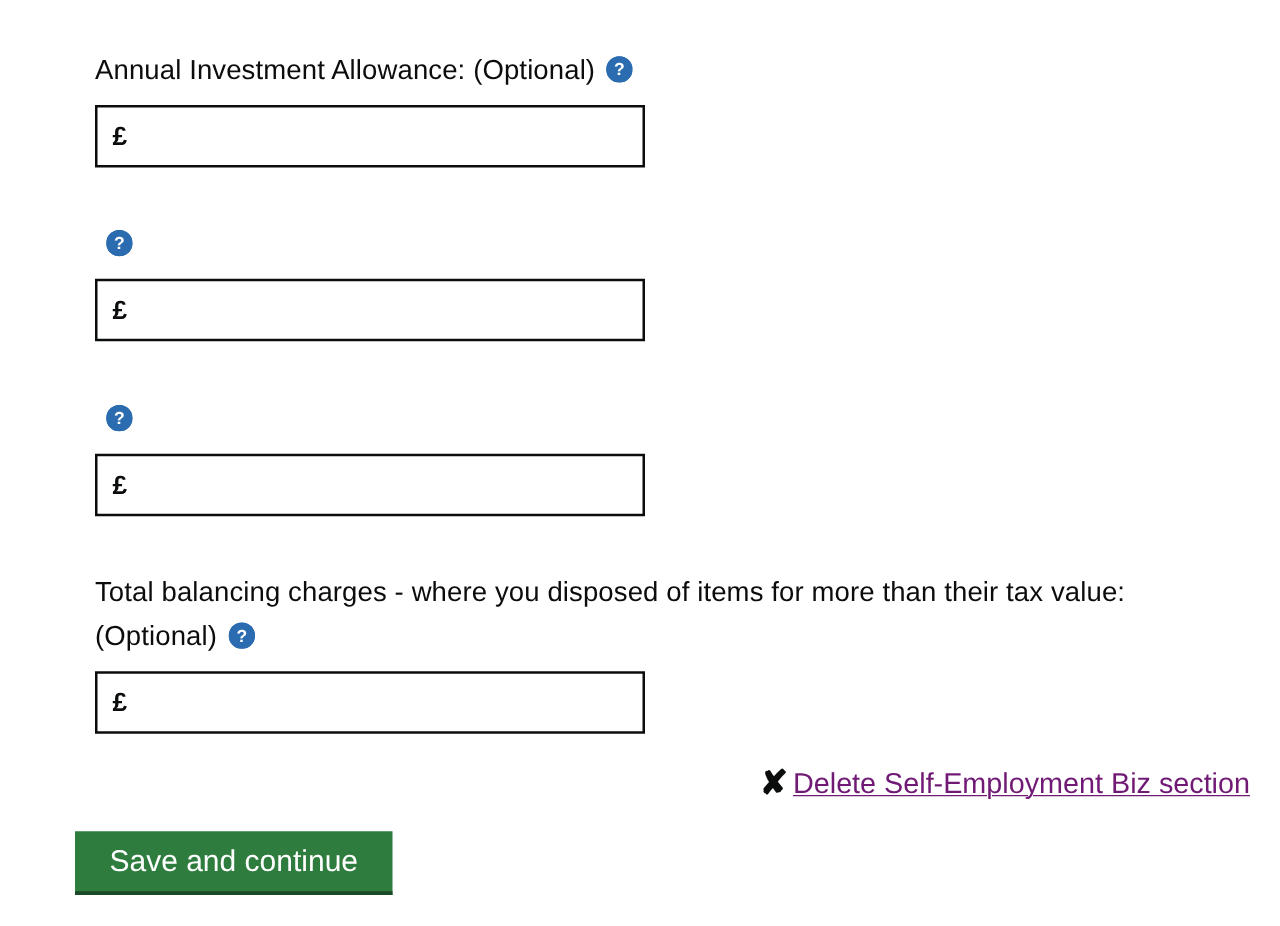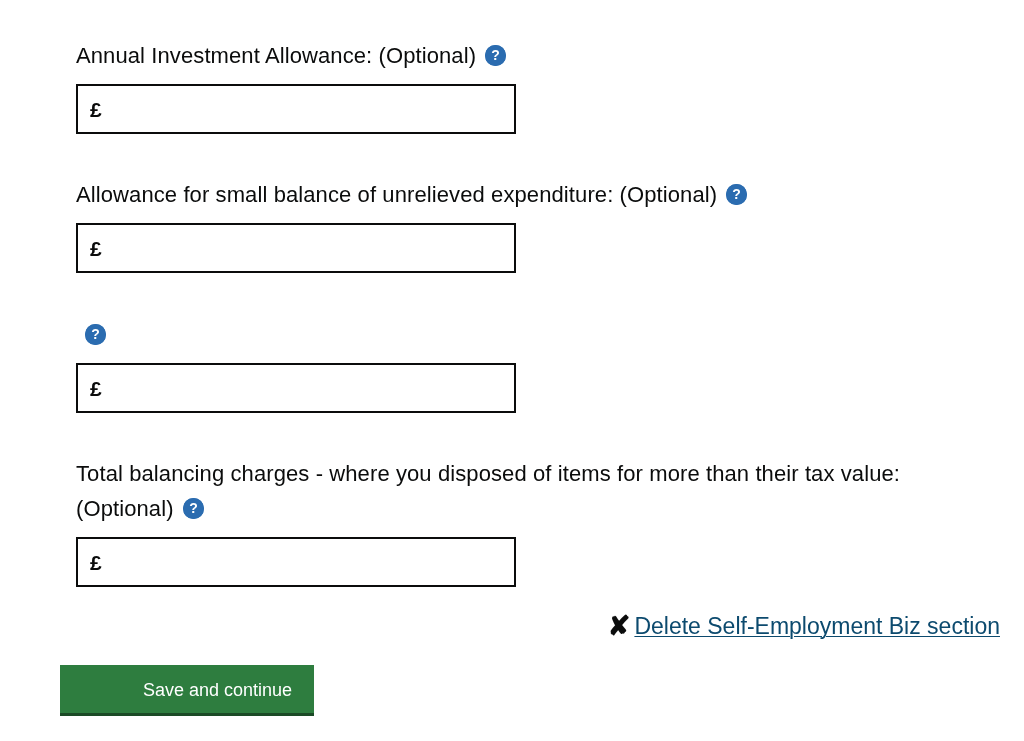--- a/index.html
+++ b/index.html
@@ -118,43 +118,43 @@
     line-height: 1;
     font-weight: 700;
     color: #0b0c0c;
     margin-right: 4px;
     cursor: pointer;
     user-select: none;
   }
   .delete-link {
     font-size: 23px;
     line-height: 1.2;
-    color: #0c4a6e;
+    color: #701a75;
     text-decoration: underline;
     text-decoration-thickness: 1px;
     text-underline-offset: 2px;
     cursor: pointer;
   }
 
   
   .save-button {
     position: absolute;
     left: 0;
     top: 665px;
     box-sizing: border-box;
     min-width: 254px;
     padding: 12px 22px 10px 22px;
     background: #2e7d3f;
     border: 0;
     border-bottom: 3px solid #1b4a26;
     color: #ffffff;
     font-family: "Liberation Sans", sans-serif;
-    font-size: 18px;
+    font-size: 24px;
     line-height: 26px;
-    text-align: right;
+    text-align: center;
     cursor: pointer;
   }
 </style>
 </head>
 <body>
 
 <div class="form-wrap">
 
   <div class="field-group g1">
     <div class="field-label">
@@ -166,21 +166,21 @@
       </span>
     </div>
     <div class="input-box">
       <span class="currency-prefix">£</span>
       <input class="money-input" type="text" value="" style="">
     </div>
   </div>
 
   <div class="field-group g2">
     <div class="field-label">
-      <span>Allowance for small balance of unrelieved expenditure: (Optional)</span><span class="help-icon" title="Help">
+      <span class="help-icon" title="Help">
         <svg viewBox="0 0 21 21" aria-hidden="true">
           <circle cx="10.5" cy="10.5" r="10.5" fill="#2b6cb0"></circle>
           <text x="10.5" y="15.4" font-family="Liberation Sans, sans-serif" font-size="14" font-weight="700" fill="#ffffff" text-anchor="middle">?</text>
         </svg>
       </span>
     </div>
     <div class="input-box">
       <span class="currency-prefix">£</span>
       <input class="money-input" type="text" value="" style="">
     </div>

